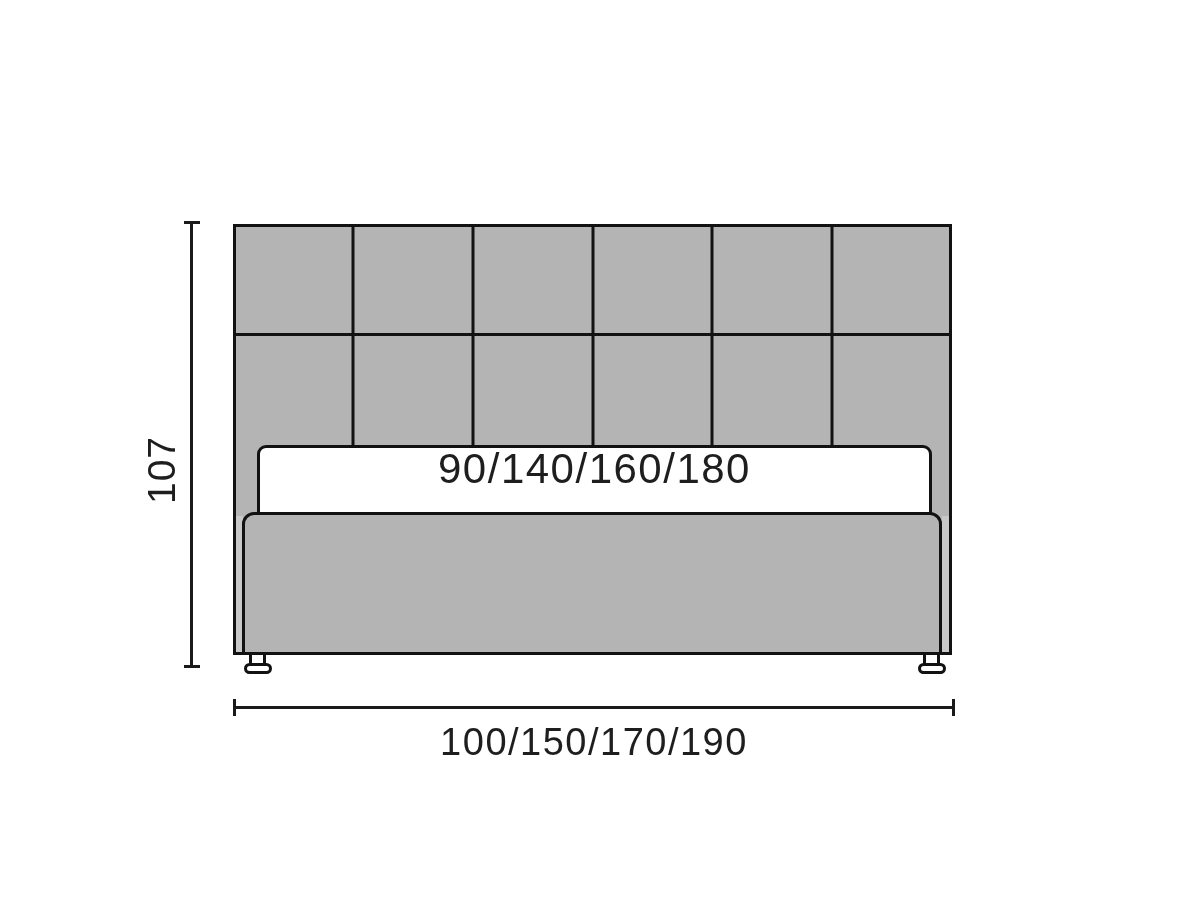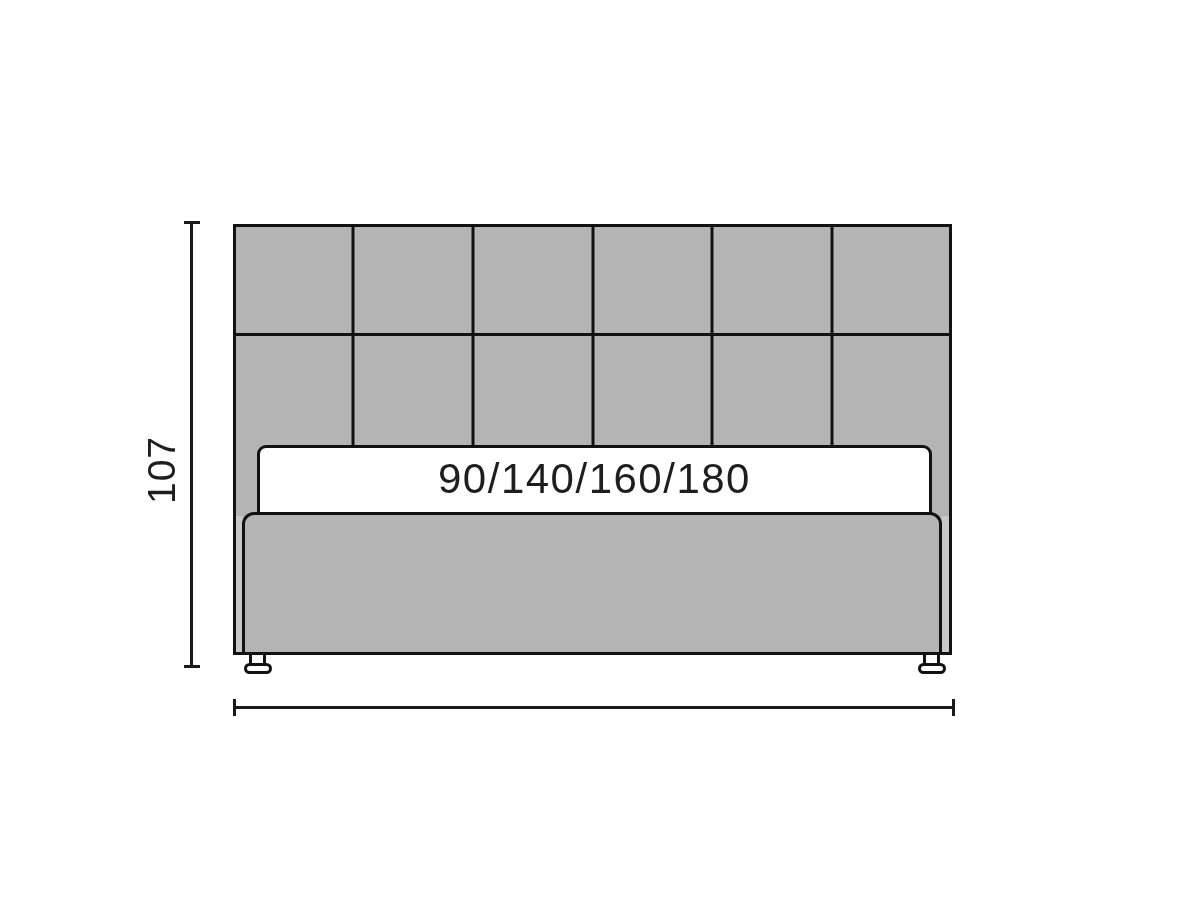--- a/index.html
+++ b/index.html
@@ -33,21 +33,21 @@
   }
   .side-strip{
     position:absolute;top:516px;width:7px;height:136px;background:var(--gray-light);z-index:2;
   }
   .side-strip.left{left:236px;}
   .side-strip.right{left:942px;}
   .mattress{
     position:absolute;left:257px;top:445px;width:675px;height:70px;
     background:#ffffff;border:3px solid var(--line);
     border-radius:9px 9px 0 0;z-index:3;
-    display:flex;align-items:center;justify-content:center;
+    display:flex;align-items:flex-start;justify-content:center;
   }
   .mattress-label{
     font-size:42px;letter-spacing:1.5px;color:var(--text);line-height:1;
     padding-bottom:2px;
   }
   .base{
     position:absolute;left:242px;top:512px;width:700px;height:143px;
     background:var(--gray);border:3px solid var(--line);
     border-radius:12px 12px 0 0;z-index:4;
   }
@@ -120,14 +120,15 @@
   <div class="foot-pad right"></div>
 
   <div class="vdim-line"></div>
   <div class="vdim-tick top"></div>
   <div class="vdim-tick bottom"></div>
   <div class="vdim-label">107</div>
 
   <div class="hdim-line"></div>
   <div class="hdim-tick left"></div>
   <div class="hdim-tick right"></div>
+  <div class="hdim-label">100/150/170/190</div>
 
 </div>
 
 </body></html>

